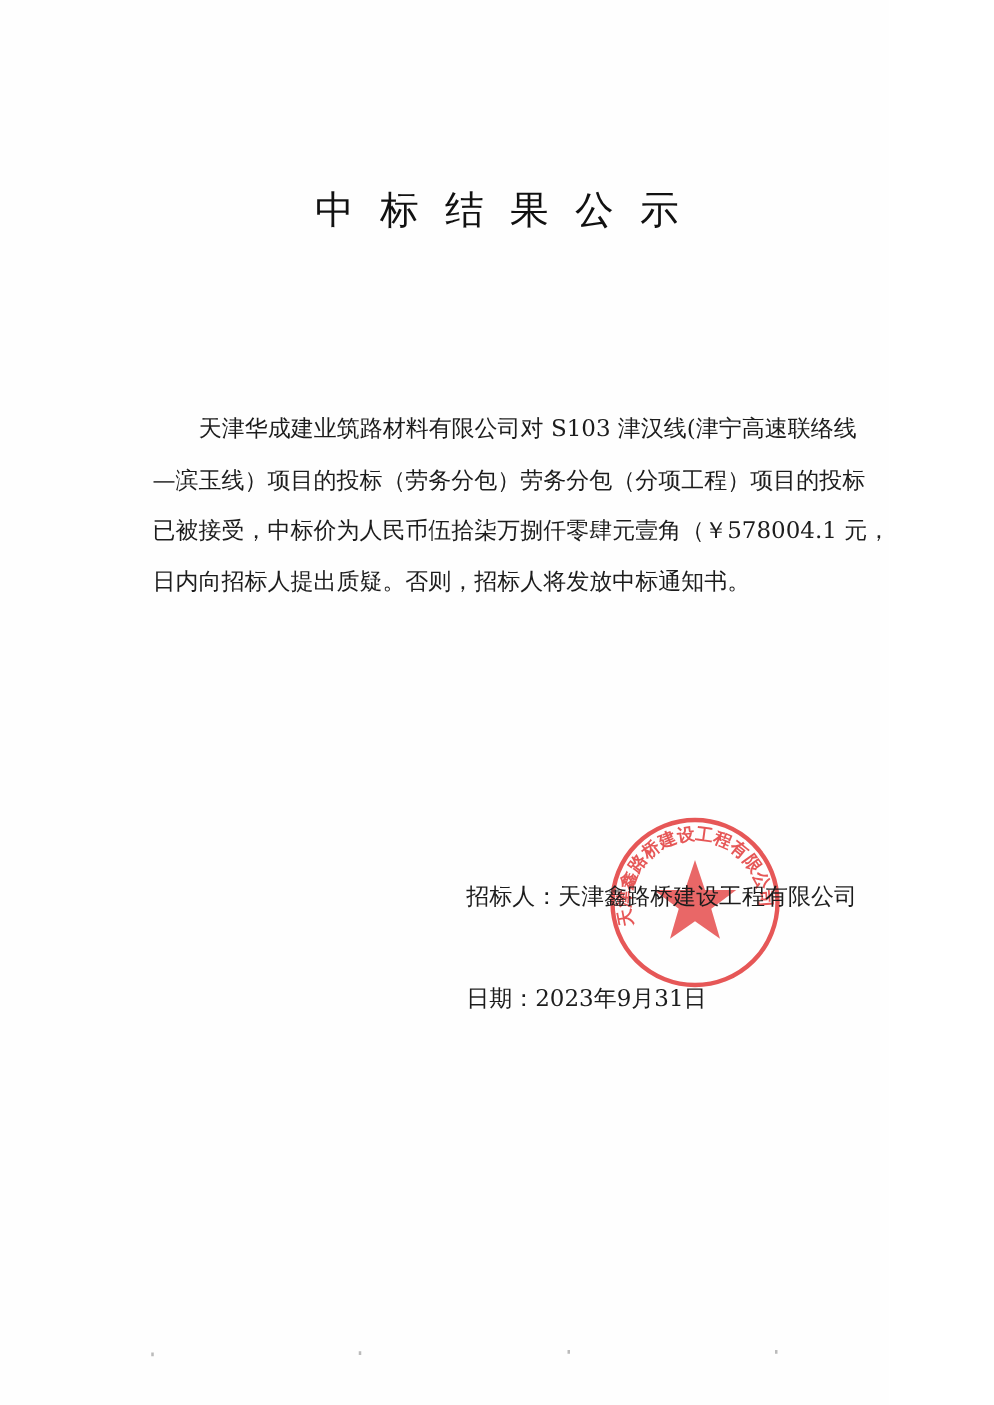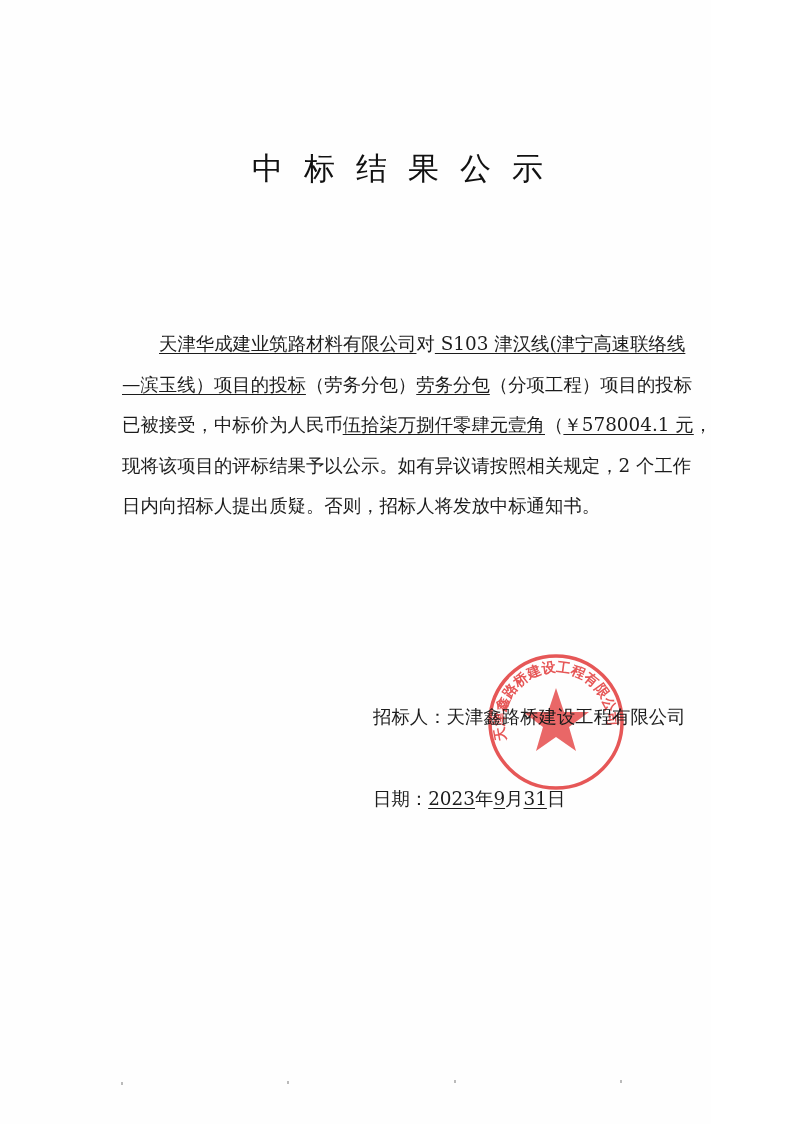--- a/index.html
+++ b/index.html
@@ -14,21 +14,21 @@
       font-size: 31px; letter-spacing: 21px; text-indent: 21px; color: #111;
       line-height: 44px;
     }
     .body-text {
       position: absolute; left: 122px; top: 324px; width: 570px;
       font-size: 18.4px; line-height: 40.5px; color: #1c1c1c; text-align: justify;
       text-align-last: left;
     }
     .line { white-space: nowrap; display: block; height: 40.5px; }
     .indent { padding-left: 37px; }
-    .u { text-decoration: underline; text-underline-offset: 3px; text-decoration-thickness: 1px; }
+    .u { text-underline-offset: 3px; text-decoration-thickness: 1px; }
     .sig {
       position: absolute; left: 373px; top: 704px; font-size: 18.4px; white-space: nowrap; z-index: 2; color: #1c1c1c; text-align: center;
     }
     .date {
       position: absolute; left: 373px; top: 786px; font-size: 18.4px; white-space: nowrap; z-index: 2; color: #1c1c1c;
     }
     .stamp {
       position: absolute; left: 486px; top: 652px; width: 140px; height: 140px; z-index: 1; opacity: 0.85;
     }
     .dot { position: absolute; width: 2px; height: 3px; background: #bbb; }
@@ -37,21 +37,20 @@
 <body>
 
 <div class="page">
 
   <div class="title">中标结果公示</div>
 
   <div class="body-text">
     <span class="line indent"><span class="u">天津华成建业筑路材料有限公司</span><span>对</span><span class="u"> S103 津汉线(津宁高速联络线</span></span>
     <span class="line"><span class="u">—滨玉线）项目的投标</span><span>（劳务分包）</span><span class="u">劳务分包</span><span>（分项工程）项目的投标</span></span>
     <span class="line"><span>已被接受，中标价为人民币</span><span class="u">伍拾柒万捌仟零肆元壹角</span><span>（</span><span class="u">￥578004.1 元</span><span>，</span></span>
-    <span class="line">现将该项目的评标结果予以公示。如有异议请按照相关规定，2 个工作</span>
     <span class="line">日内向招标人提出质疑。否则，招标人将发放中标通知书。</span>
   </div>
 
   <svg class="stamp" viewBox="0 0 140 140" xmlns="http://www.w3.org/2000/svg">
     <defs>
       <path id="arcpath" d="M 22 92 A 52 52 0 1 1 118 92" fill="none"></path>
     </defs>
     <circle cx="70" cy="70" r="66" fill="none" stroke="#e23a3a" stroke-width="3.5"></circle>
     <polygon points="70,36 78,60 103,60 83,75 90,99 70,85 50,99 57,75 37,60 62,60" fill="#e23a3a" opacity="0.9"></polygon>
     <text font-family="DejaVu Sans, sans-serif" font-size="14" fill="#e23a3a" font-weight="bold">

